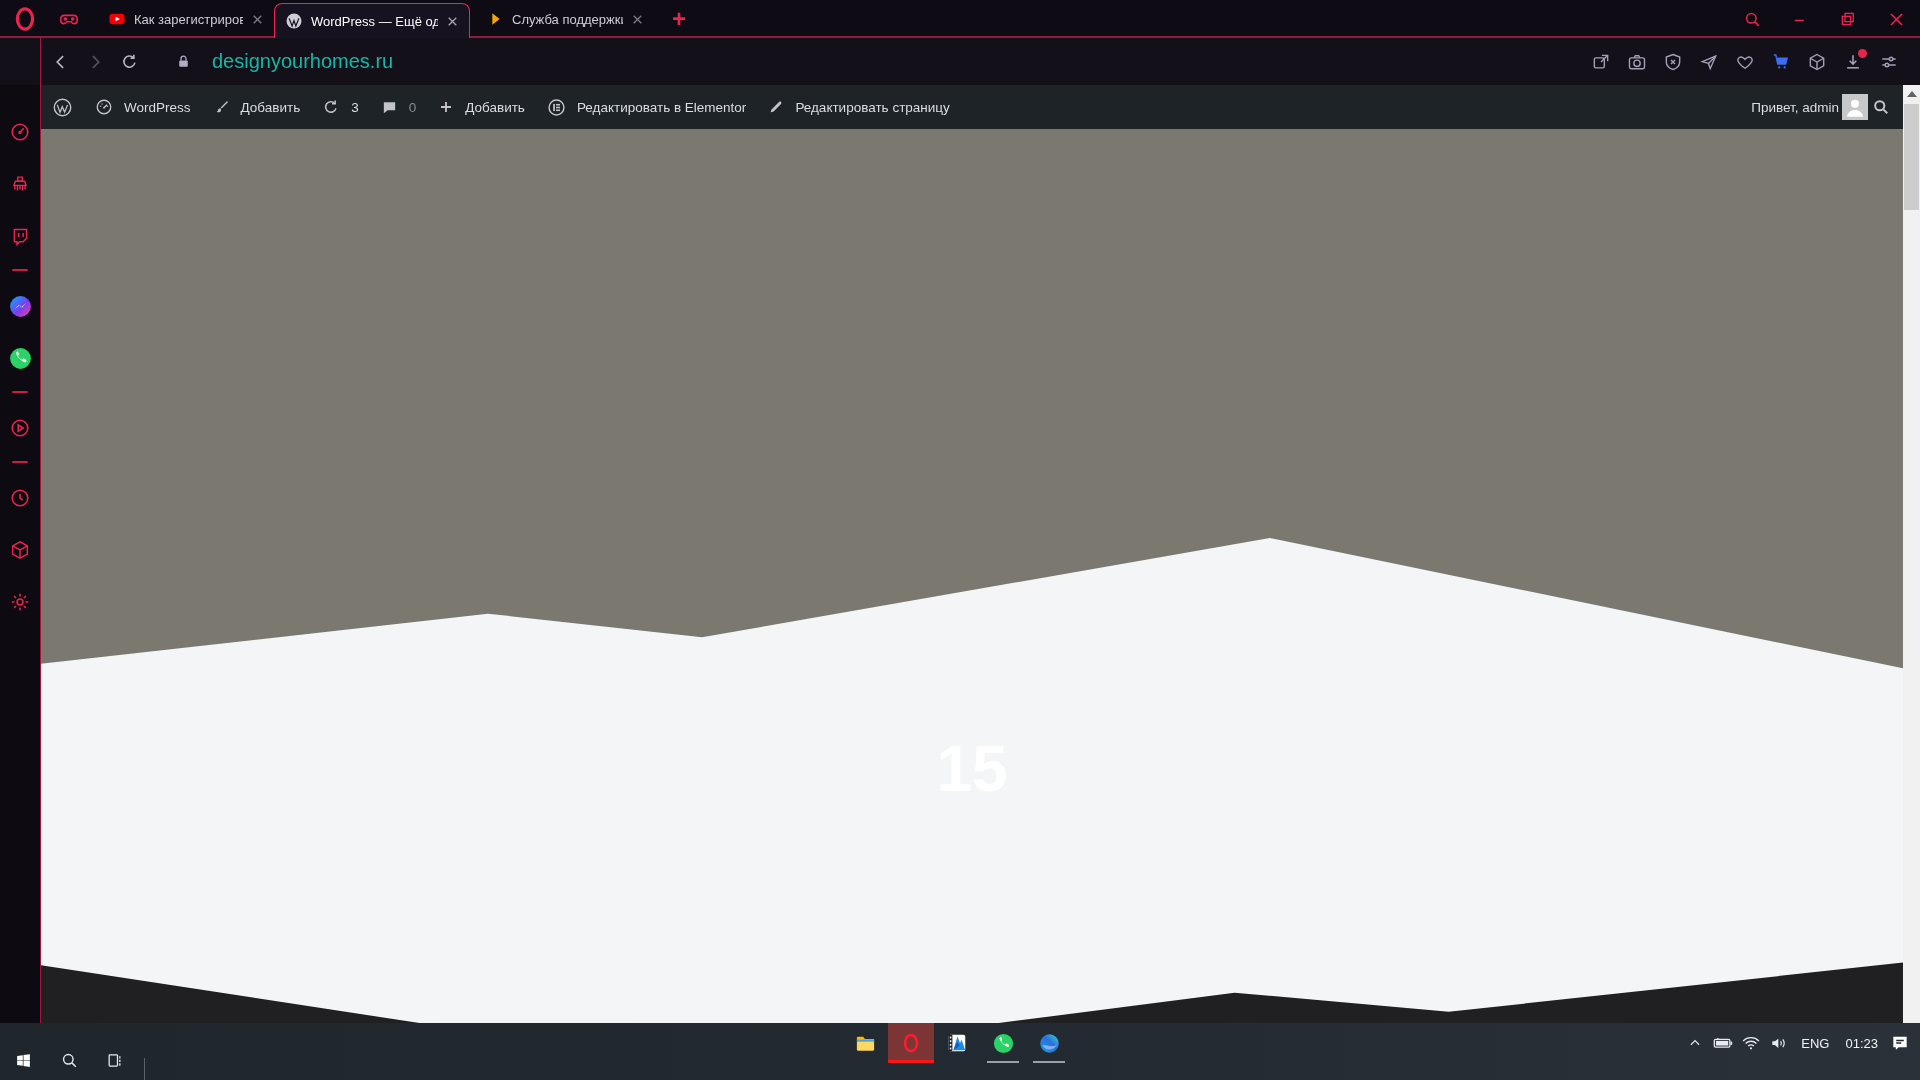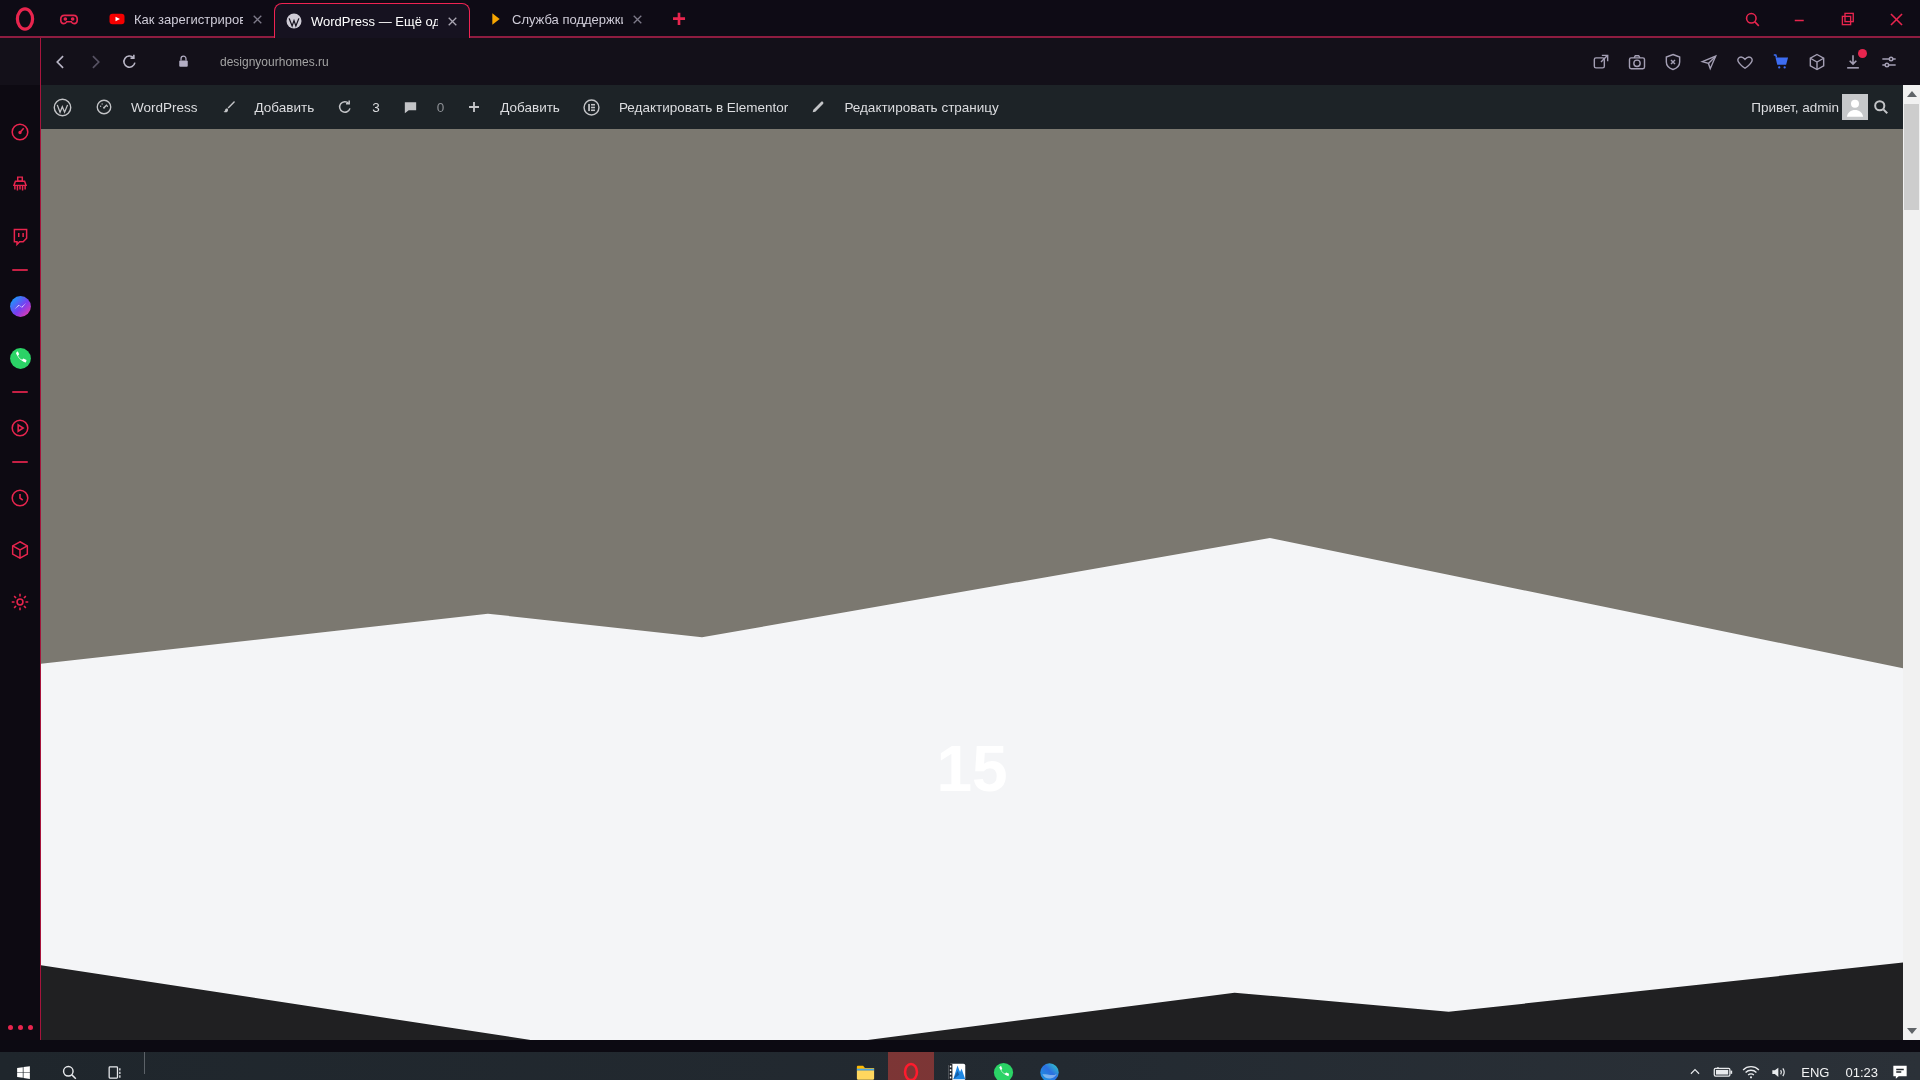--- a/index.html
+++ b/index.html
@@ -18,38 +18,38 @@
        border-radius:8px 8px 0 0;color:#fff;width:196px;}
   .tab-title{flex:1;overflow:hidden;white-space:nowrap;}
   .tab-close{flex-shrink:0;opacity:.8;cursor:pointer}
   .newtab{margin-left:12px;color:#e8254e;font-size:24px;font-weight:bold;line-height:1;padding:0 6px;}
   .winctl{margin-left:auto;display:flex;height:38px;}
   .winctl .wbtn{width:48px;height:38px;display:flex;align-items:center;justify-content:center;}
 
   
   .addressrow{position:absolute;top:38px;left:0;right:0;height:47px;background:#131019;display:flex;align-items:center;}
   .nav-ic{width:34px;height:34px;display:flex;align-items:center;justify-content:center;}
-  .addr-url{color:#a3a3a3;font-size:12px;margin-left:20px;}
+  .addr-url{color:#14b8a6;font-size:20px;margin-left:12px;}
   .addr-right{margin-left:auto;display:flex;align-items:center;gap:6px;padding-right:16px;}
   .addr-right .aic{position:relative;width:30px;height:30px;display:flex;align-items:center;justify-content:center;}
   .dl-badge{position:absolute;top:2px;right:1px;width:9px;height:9px;border-radius:50%;background:#e8254e;}
 
   
   .side-line{position:absolute;left:40px;top:38px;bottom:40px;width:1px;background:#c21644;opacity:.85;z-index:5;}
   .sidebar{position:absolute;left:0;top:85px;width:40px;bottom:40px;background:#0d0a12;display:flex;flex-direction:column;
            align-items:center;padding-top:34px;box-sizing:border-box;}
   .sb-ic{width:26px;height:26px;margin-bottom:26px;display:flex;align-items:center;justify-content:center;}
   .sb-div{width:16px;height:2px;background:#e8254e;border-radius:2px;margin:-6px 0 22px 0;opacity:.85;}
   .sb-dots{position:absolute;bottom:10px;display:flex;gap:5px;}
   .sb-dots i{width:5px;height:5px;border-radius:50%;background:#e8254e;}
 
   
   .viewport{position:absolute;left:41px;top:85px;right:17px;bottom:40px;display:flex;flex-direction:column;}
   .adminbar{height:44px;flex-shrink:0;background:#1d2327;display:flex;align-items:center;color:#dcdde0;font-size:13.5px;}
-  .ab-item{display:flex;align-items:center;gap:18px;padding:0 11px;height:100%;cursor:pointer;}
+  .ab-item{display:flex;align-items:center;gap:11px;padding:0 11px;height:100%;cursor:pointer;}
   .ab-item .cnt{font-size:13.5px;}
   .dim{color:#8c8f94;}
   .ab-right{margin-left:auto;display:flex;align-items:center;gap:3px;padding-right:12px;}
   .avatar{width:26px;height:26px;overflow:hidden;}
 
   .content{position:relative;flex:1;background:#7b7870;overflow:hidden;}
   .white-section{position:absolute;inset:0;background:#f4f5f7;
      clip-path:polygon(0 58.7%,24% 53.2%,35.5% 55.8%,66% 44.9%,100% 59.2%,100% 100%,0 100%);}
   .dark-section{position:absolute;inset:0;background:#202022;
      clip-path:polygon(0 91.8%,26.3% 100%,44.4% 100%,64.1% 94.8%,75.6% 96.9%,100% 91.5%,100% 100%,0 100%);}
@@ -63,22 +63,22 @@
 
   
   .scrollbar{position:absolute;right:0;top:85px;width:17px;bottom:40px;background:#f1f1f1;z-index:6;}
   .sc-arrow{height:18px;display:flex;align-items:center;justify-content:center;}
   .tri-up{width:0;height:0;border-left:5px solid transparent;border-right:5px solid transparent;border-bottom:6px solid #606468;}
   .tri-down{width:0;height:0;border-left:5px solid transparent;border-right:5px solid transparent;border-top:6px solid #606468;}
   .sc-thumb{position:absolute;top:19px;left:1px;right:1px;height:106px;background:#cdcdcd;}
   .sc-bottom{position:absolute;bottom:0;left:0;right:0;}
 
   
-  .taskbar{position:absolute;left:0;right:0;bottom:0;height:28px;z-index:7;
-           background:linear-gradient(90deg,#1f262c 0%,#232a31 55%,#2b3138 100%);display:flex;align-items:flex-start;}
+  .taskbar{position:absolute;left:0;right:0;bottom:0;height:57px;z-index:7;
+           background:linear-gradient(90deg,#1f262c 0%,#232a31 55%,#2b3138 100%);display:flex;align-items:flex-end;}
   .tb-btn{width:46px;height:40px;display:flex;align-items:center;justify-content:center;position:relative;}
   .tb-sep{width:1px;height:22px;background:#5c6268;margin:0 6px;}
   .tb-center{position:absolute;left:842px;top:0;height:40px;display:flex;}
   .runline{position:absolute;left:7px;right:7px;bottom:0;height:2px;background:#9aa0a6;}
   .tb-opera{background:rgba(199,64,58,.55);}
   .tb-opera .runline{background:#fb1717;height:3px;left:0;right:0;}
   .tb-right{position:absolute;right:0;top:0;height:40px;display:flex;align-items:center;padding-right:6px;}
   .tray-ic{width:28px;height:40px;display:flex;align-items:center;justify-content:center;}
   .tray-txt{color:#f2f3f4;font-size:13px;padding:0 8px;}
 </style>

